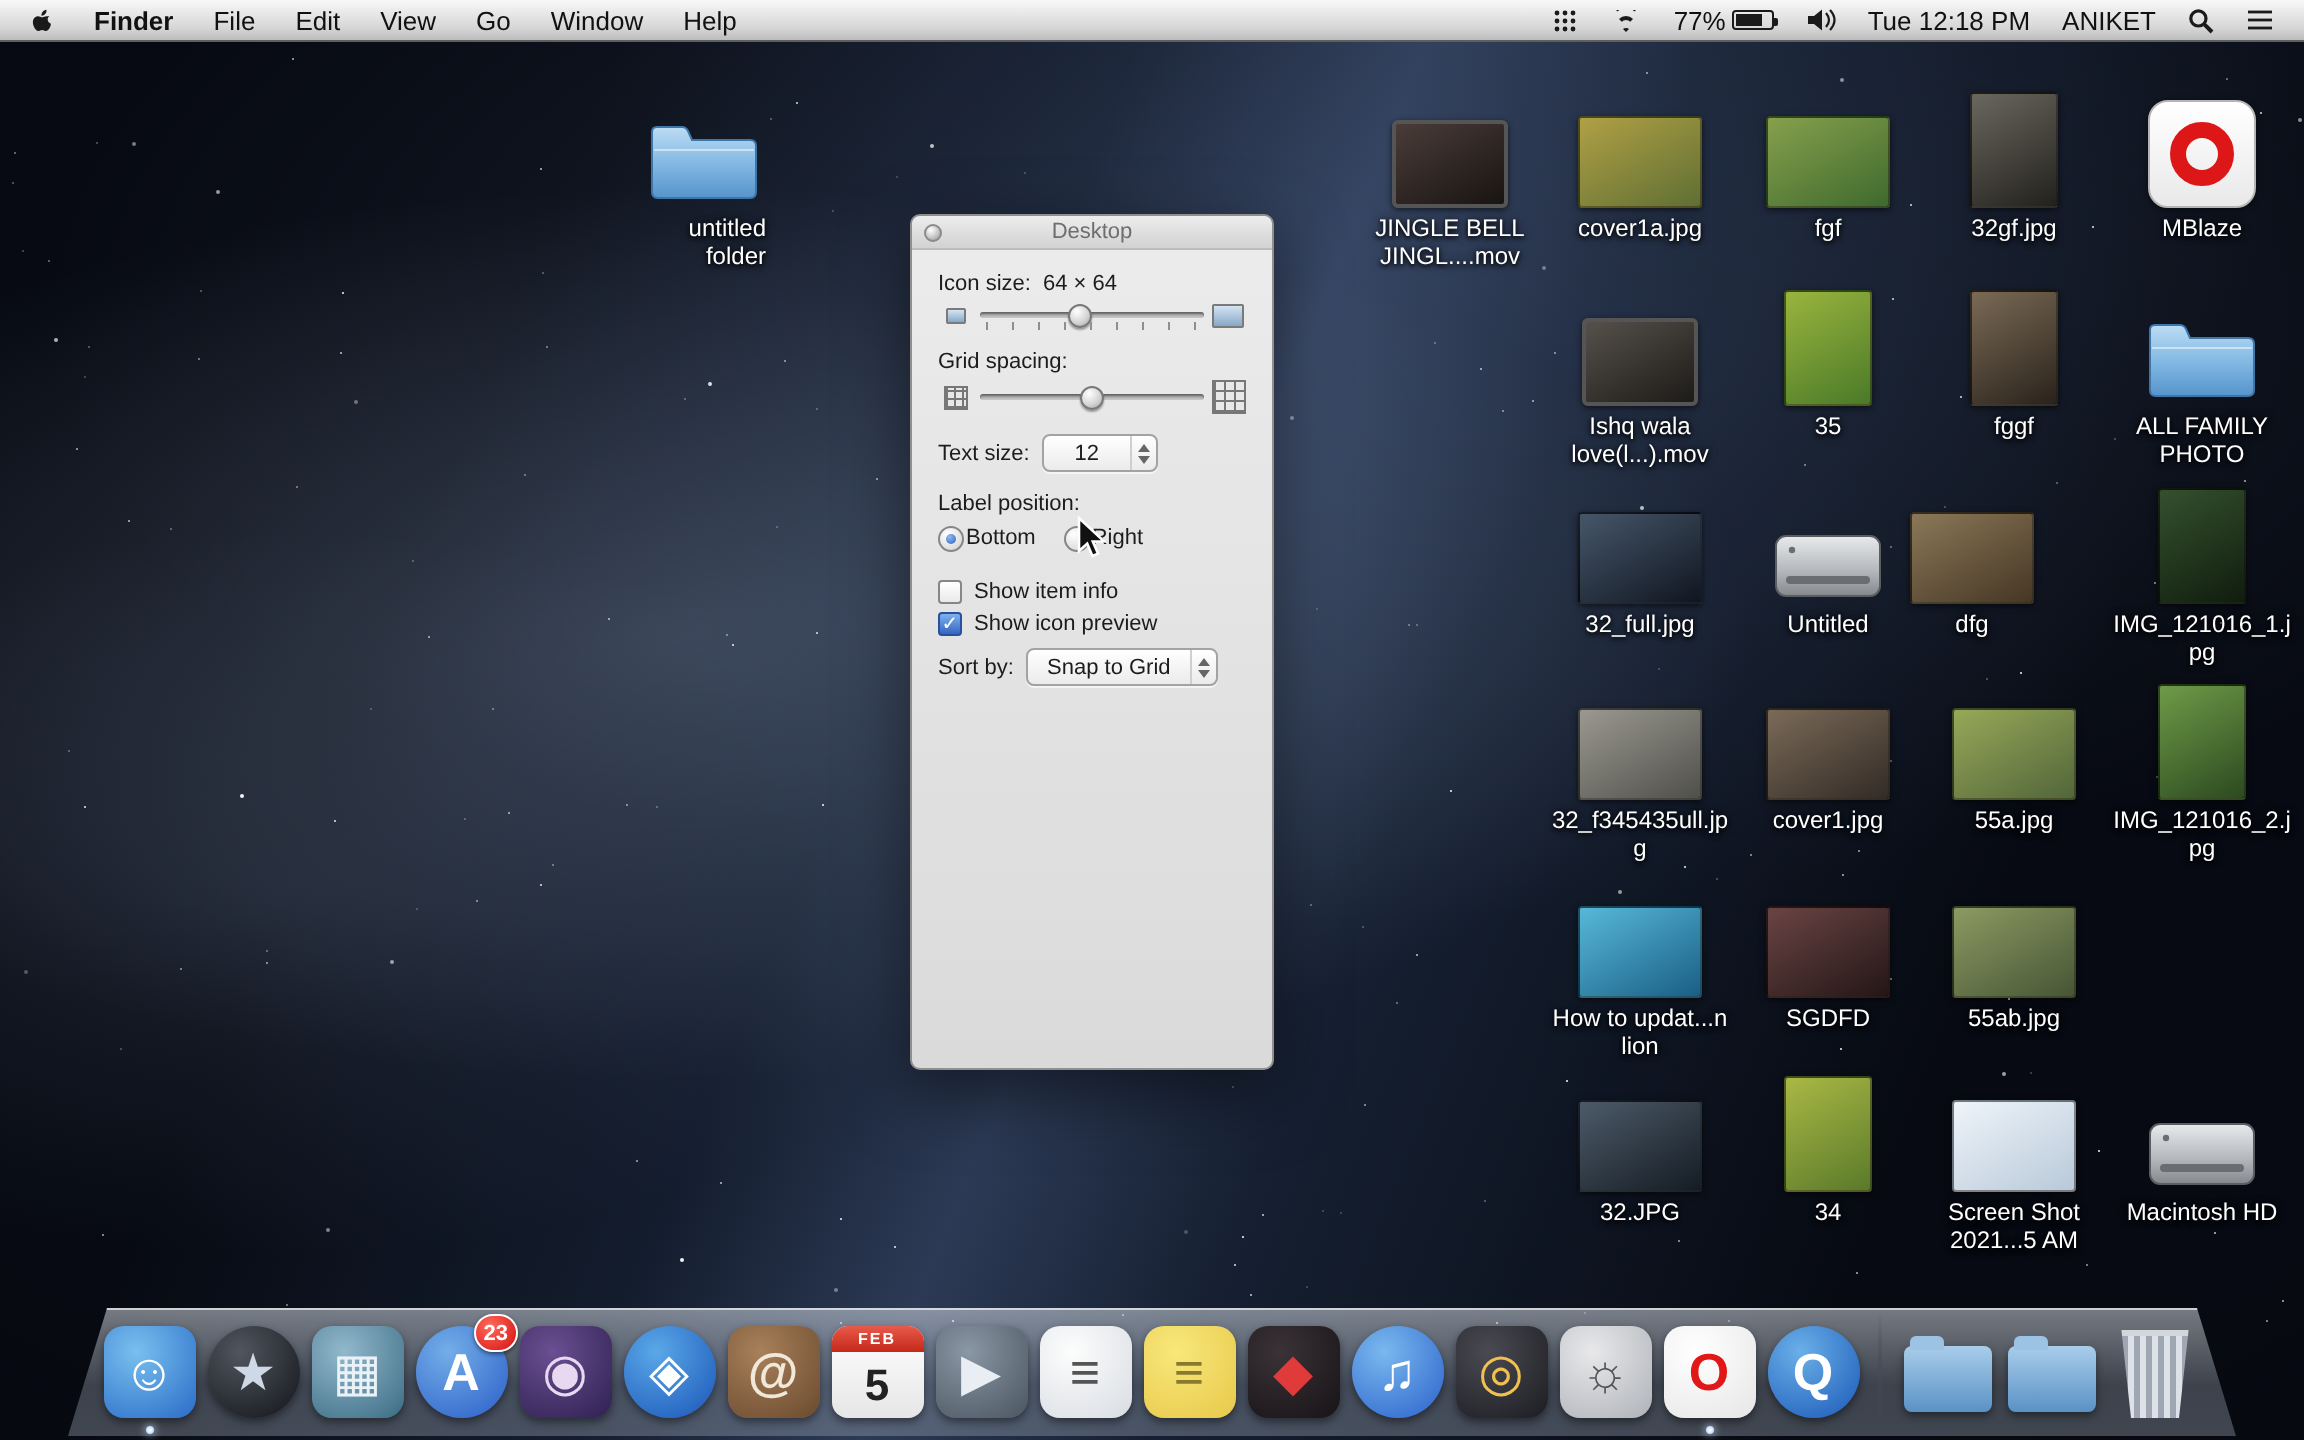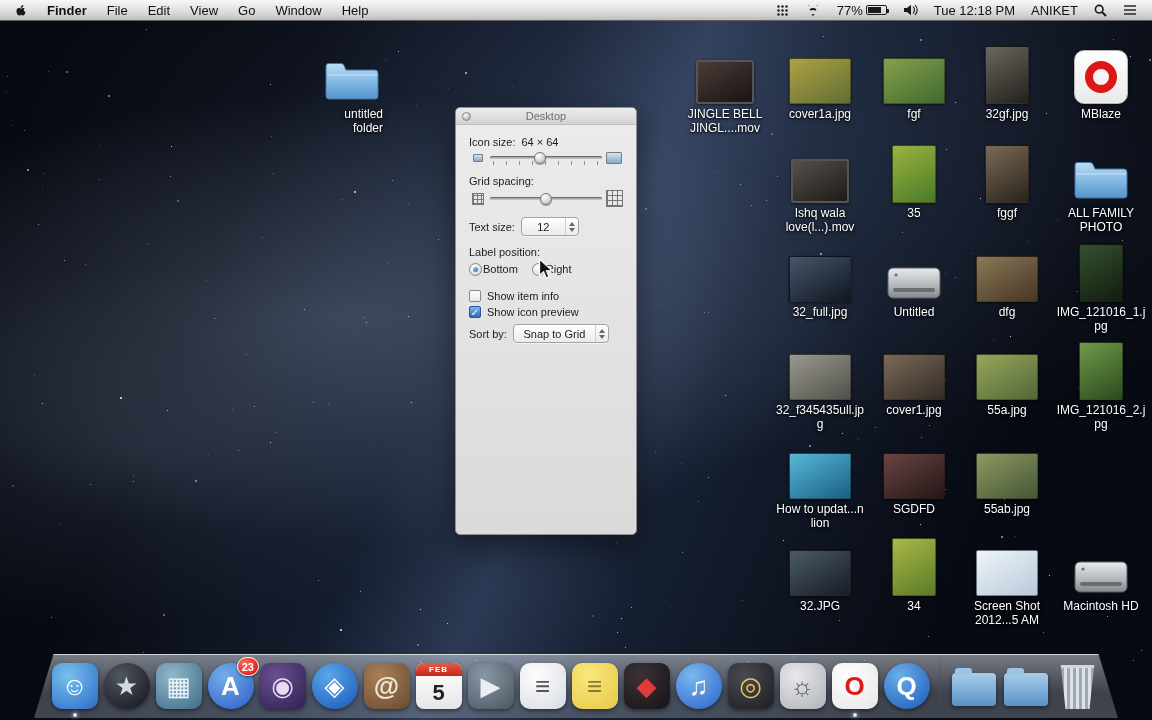--- a/index.html
+++ b/index.html
@@ -311,21 +311,21 @@
       <div class="desk-icon" style="left: 867px; top: 236px;">
         <div class="art">
           <svg width="56" height="40" viewBox="0 0 56 40">
             <rect x="2" y="6" width="52" height="30" rx="5" fill="url(#gdisk)" stroke="#5a5e62"></rect>
             <rect x="7" y="26" width="42" height="4" rx="2" fill="#6a6e72"></rect>
             <circle cx="10" cy="13" r="1.6" fill="#6a6e72"></circle>
           </svg>
         </div>
         <div class="dlabel">Untitled</div>
       </div>
-      <div class="desk-icon" style="left: 960px; top: 236px;">
+      <div class="desk-icon" style="left: 939px; top: 236px;">
         <div class="art">
           <div class="thumb landscape" style="background: linear-gradient(150deg, rgb(138, 120, 88), rgb(70, 54, 36));"></div>
         </div>
         <div class="dlabel">dfg</div>
       </div>
       <div class="desk-icon" style="left: 1054px; top: 236px;">
         <div class="art">
           <div class="thumb portrait" style="background: linear-gradient(150deg, rgb(53, 80, 46), rgb(16, 29, 14));"></div>
         </div>
         <div class="dlabel">IMG_121016_1.jpg</div>
@@ -381,21 +381,21 @@
       <div class="desk-icon" style="left: 867px; top: 530px;">
         <div class="art">
           <div class="thumb portrait" style="background: linear-gradient(150deg, rgb(170, 184, 69), rgb(90, 122, 42));"></div>
         </div>
         <div class="dlabel">34</div>
       </div>
       <div class="desk-icon" style="left: 960px; top: 530px;">
         <div class="art">
           <div class="thumb landscape" style="background: linear-gradient(150deg, rgb(238, 244, 250), rgb(185, 201, 217));"></div>
         </div>
-        <div class="dlabel">Screen Shot 2012...5 AM</div>
+        <div class="dlabel">Screen Shot 2021...5 AM</div>
       </div>
       <div class="desk-icon" style="left: 1054px; top: 530px;">
         <div class="art">
           <svg width="56" height="40" viewBox="0 0 56 40">
             <rect x="2" y="6" width="52" height="30" rx="5" fill="url(#gdisk)" stroke="#5a5e62"></rect>
             <rect x="7" y="26" width="42" height="4" rx="2" fill="#6a6e72"></rect>
             <circle cx="10" cy="13" r="1.6" fill="#6a6e72"></circle>
           </svg>
         </div>
         <div class="dlabel">Macintosh HD</div>

